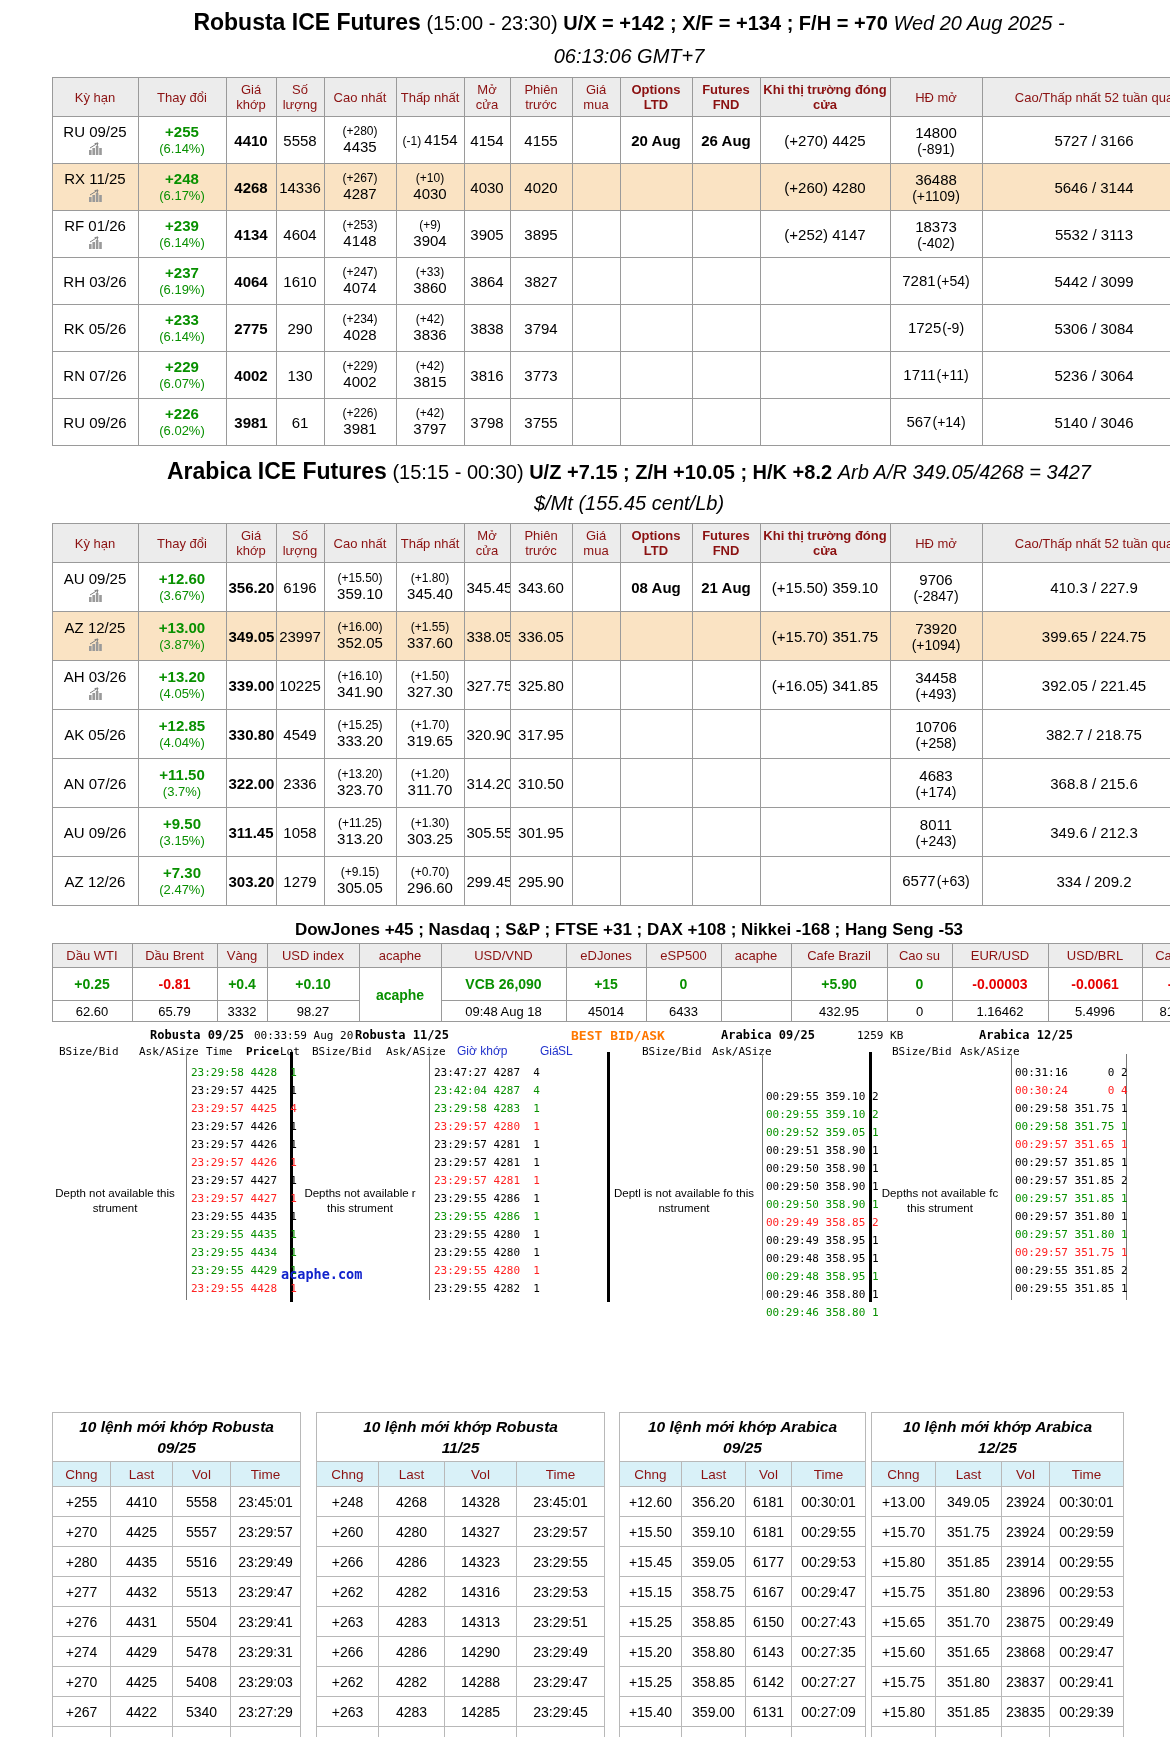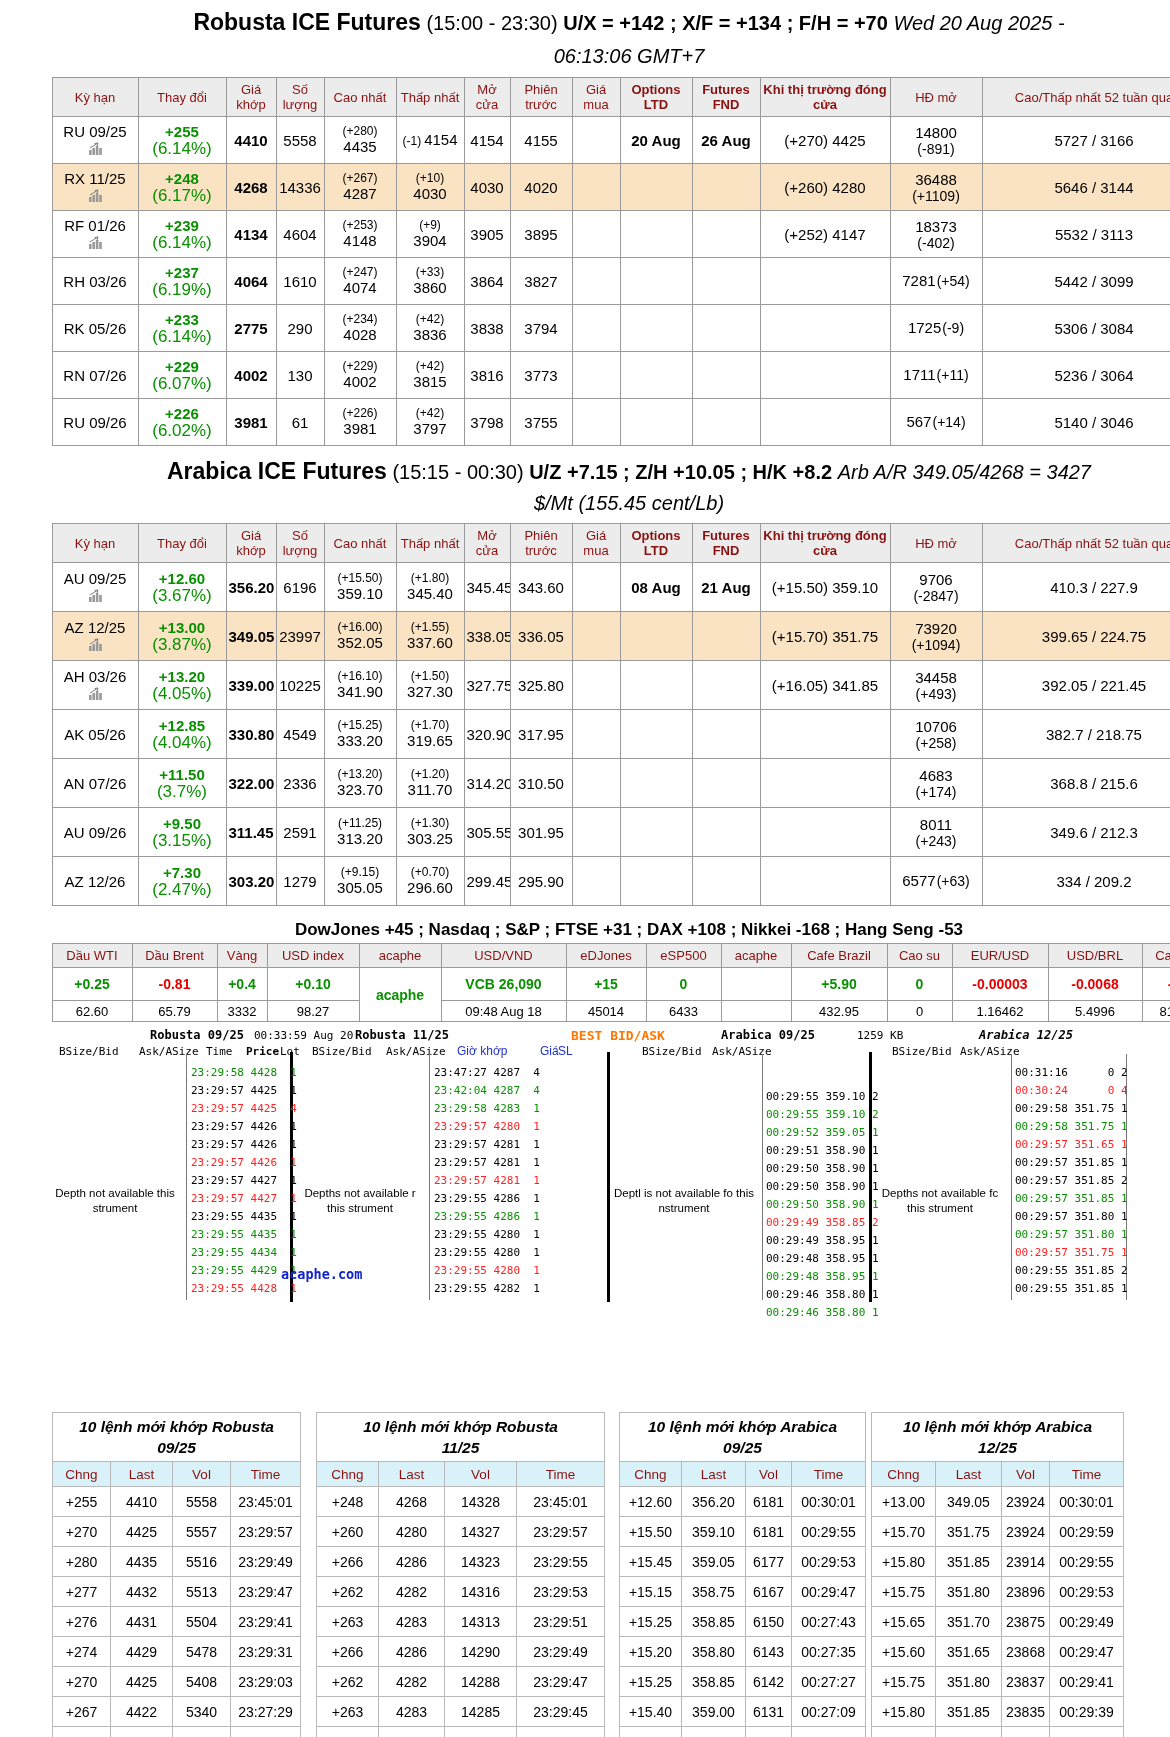--- a/index.html
+++ b/index.html
@@ -15,21 +15,21 @@
   table.fut th,table.fut td{border:1px solid #9a9a9a;text-align:center;padding:1px 2px;overflow:hidden;}
   table.fut th{background:#ececec;color:#8b1111;font-weight:normal;font-size:13px;height:36px;line-height:15px;}
   table.fut th.b{font-weight:bold;}
   table.fut td{font-size:15px;line-height:17px;}
   table.fut tr.rrow td{height:44px;}
   table.fut tr.arow td{height:46px;}
   tr.hl td{background:#fae3c3;}
   .sym{font-size:15px;}
   .cicon{display:inline-block;margin-top:1px;}
   .chg{color:#089000;font-weight:bold;font-size:15px;}
-  .pct{color:#089000;font-size:17px;}
+  .pct{color:#089000;font-size:13px;}
   td.last{font-weight:bold;}
   td.cdv .d{font-size:12px;margin-right:3px;}
   td.cdv.stack .d{display:block;margin:0;line-height:13px;}
   td.cvd .d{font-size:14px;margin-left:1px;}
   td.cvd.stack .d{display:block;margin:0;line-height:16px;}
   td.bcell{font-weight:bold;}
   
   .idxhead{text-align:center;font-weight:bold;font-size:17px;margin-top:14px;}
   table.idx{border-collapse:collapse;table-layout:fixed;width:1154px;margin:3px auto 0;}
   table.idx th,table.idx td{border:1px solid #9a9a9a;text-align:center;overflow:hidden;}
@@ -449,21 +449,21 @@
 
         <tr class="arow">
           <td>
             <div class="sym">AU 09/26</div>
           </td>
           <td>
             <div class="chg">+9.50</div>
             <div class="pct">(3.15%)</div>
           </td>
           <td class="last">311.45</td>
-          <td>2591</td>
+          <td>1058</td>
           <td class="cdv stack"><span class="d">(+11.25)</span><span class="v">313.20</span></td>
           <td class="cdv stack"><span class="d">(+1.30)</span><span class="v">303.25</span></td>
           <td>305.55</td>
           <td>301.95</td>
           <td></td>
           <td class="bcell"></td>
           <td class="bcell"></td>
           <td></td>
           <td class="cvd stack"><span class="v">8011</span><span class="d">(+243)</span></td>
           <td>349.6 / 212.3</td>
@@ -537,21 +537,21 @@
         <td class="g">+0.4</td>
         <td class="g">+0.10</td>
         <td rowspan="2" class="acaphe-cell">acaphe</td>
         <td class="g">VCB 26,090</td>
         <td class="g">+15</td>
         <td class="g">0</td>
         <td></td>
         <td class="g">+5.90</td>
         <td class="g">0</td>
         <td class="r">-0.00003</td>
-        <td class="r">-0.0068</td>
+        <td class="r">-0.0061</td>
         <td class="r">-6</td>
       </tr>
       <tr class="rval">
         <td>62.60</td>
         <td>65.79</td>
         <td>3332</td>
         <td>98.27</td>
         <td>09:48 Aug 18</td>
         <td>45014</td>
         <td>6433</td>
@@ -565,21 +565,21 @@
     </tbody>
   </table>
 
   <div id="depth">
     <span class="dp dpb" style="left:106px;top:0;">Robusta 09/25</span>
     <span class="dp" style="left:210px;top:1px;">00:33:59 Aug 20</span>
     <span class="dp dpb" style="left:311px;top:0;">Robusta 11/25</span>
     <span class="dp best" style="left:527px;top:0;">BEST BID/ASK</span>
     <span class="dp dpb" style="left:677px;top:0;">Arabica 09/25</span>
     <span class="dp" style="left:813px;top:1px;">1259 KB</span>
-    <span class="dp dpb" style="left:935px;top:0;font-style:italic;">Arabica 12/25</span>
+    <span class="dp dpb" style="left:935px;top:0;">Arabica 12/25</span>
 
     <span class="dp" style="left:15px;top:17px;">BSize/Bid</span>
     <span class="dp" style="left:95px;top:17px;">Ask/ASize</span>
     <span class="dp" style="left:162px;top:17px;">Time</span>
     <span class="dp" style="left:202px;top:17px;font-weight:bold;">Price</span>
     <span class="dp" style="left:236px;top:17px;">Lot</span>
 
     <span class="dp" style="left:268px;top:17px;">BSize/Bid</span>
     <span class="dp" style="left:342px;top:17px;">Ask/ASize</span>
     <span class="dp vn-blue" style="left:413px;top:16px;">Giờ khớp</span>

